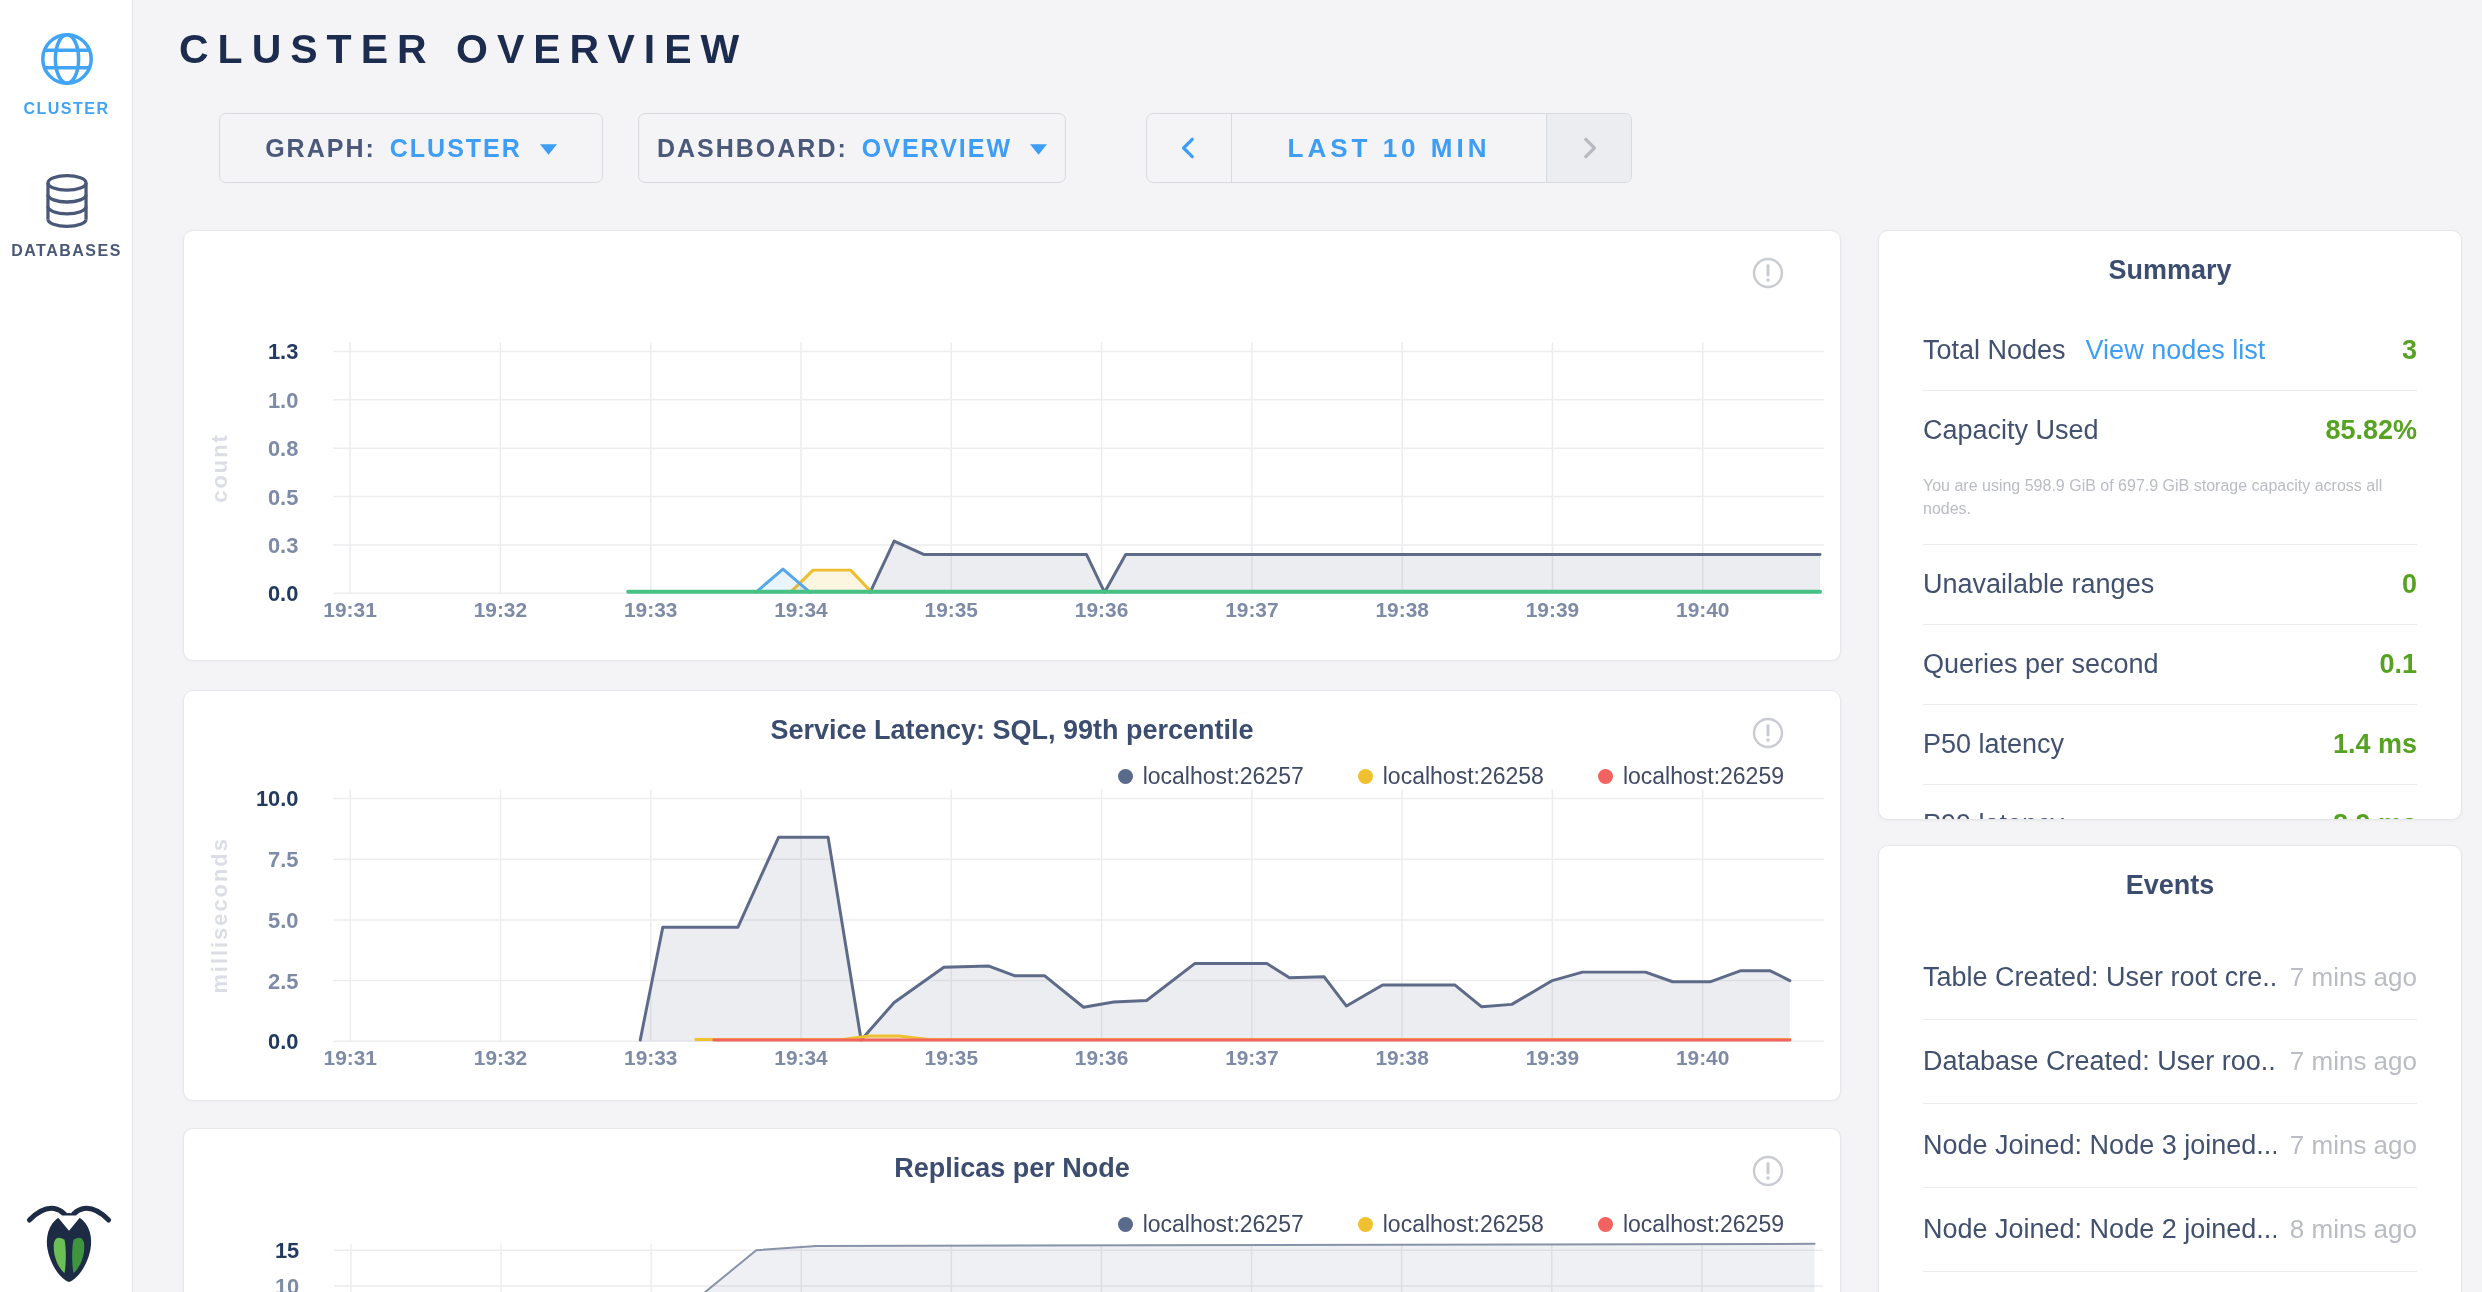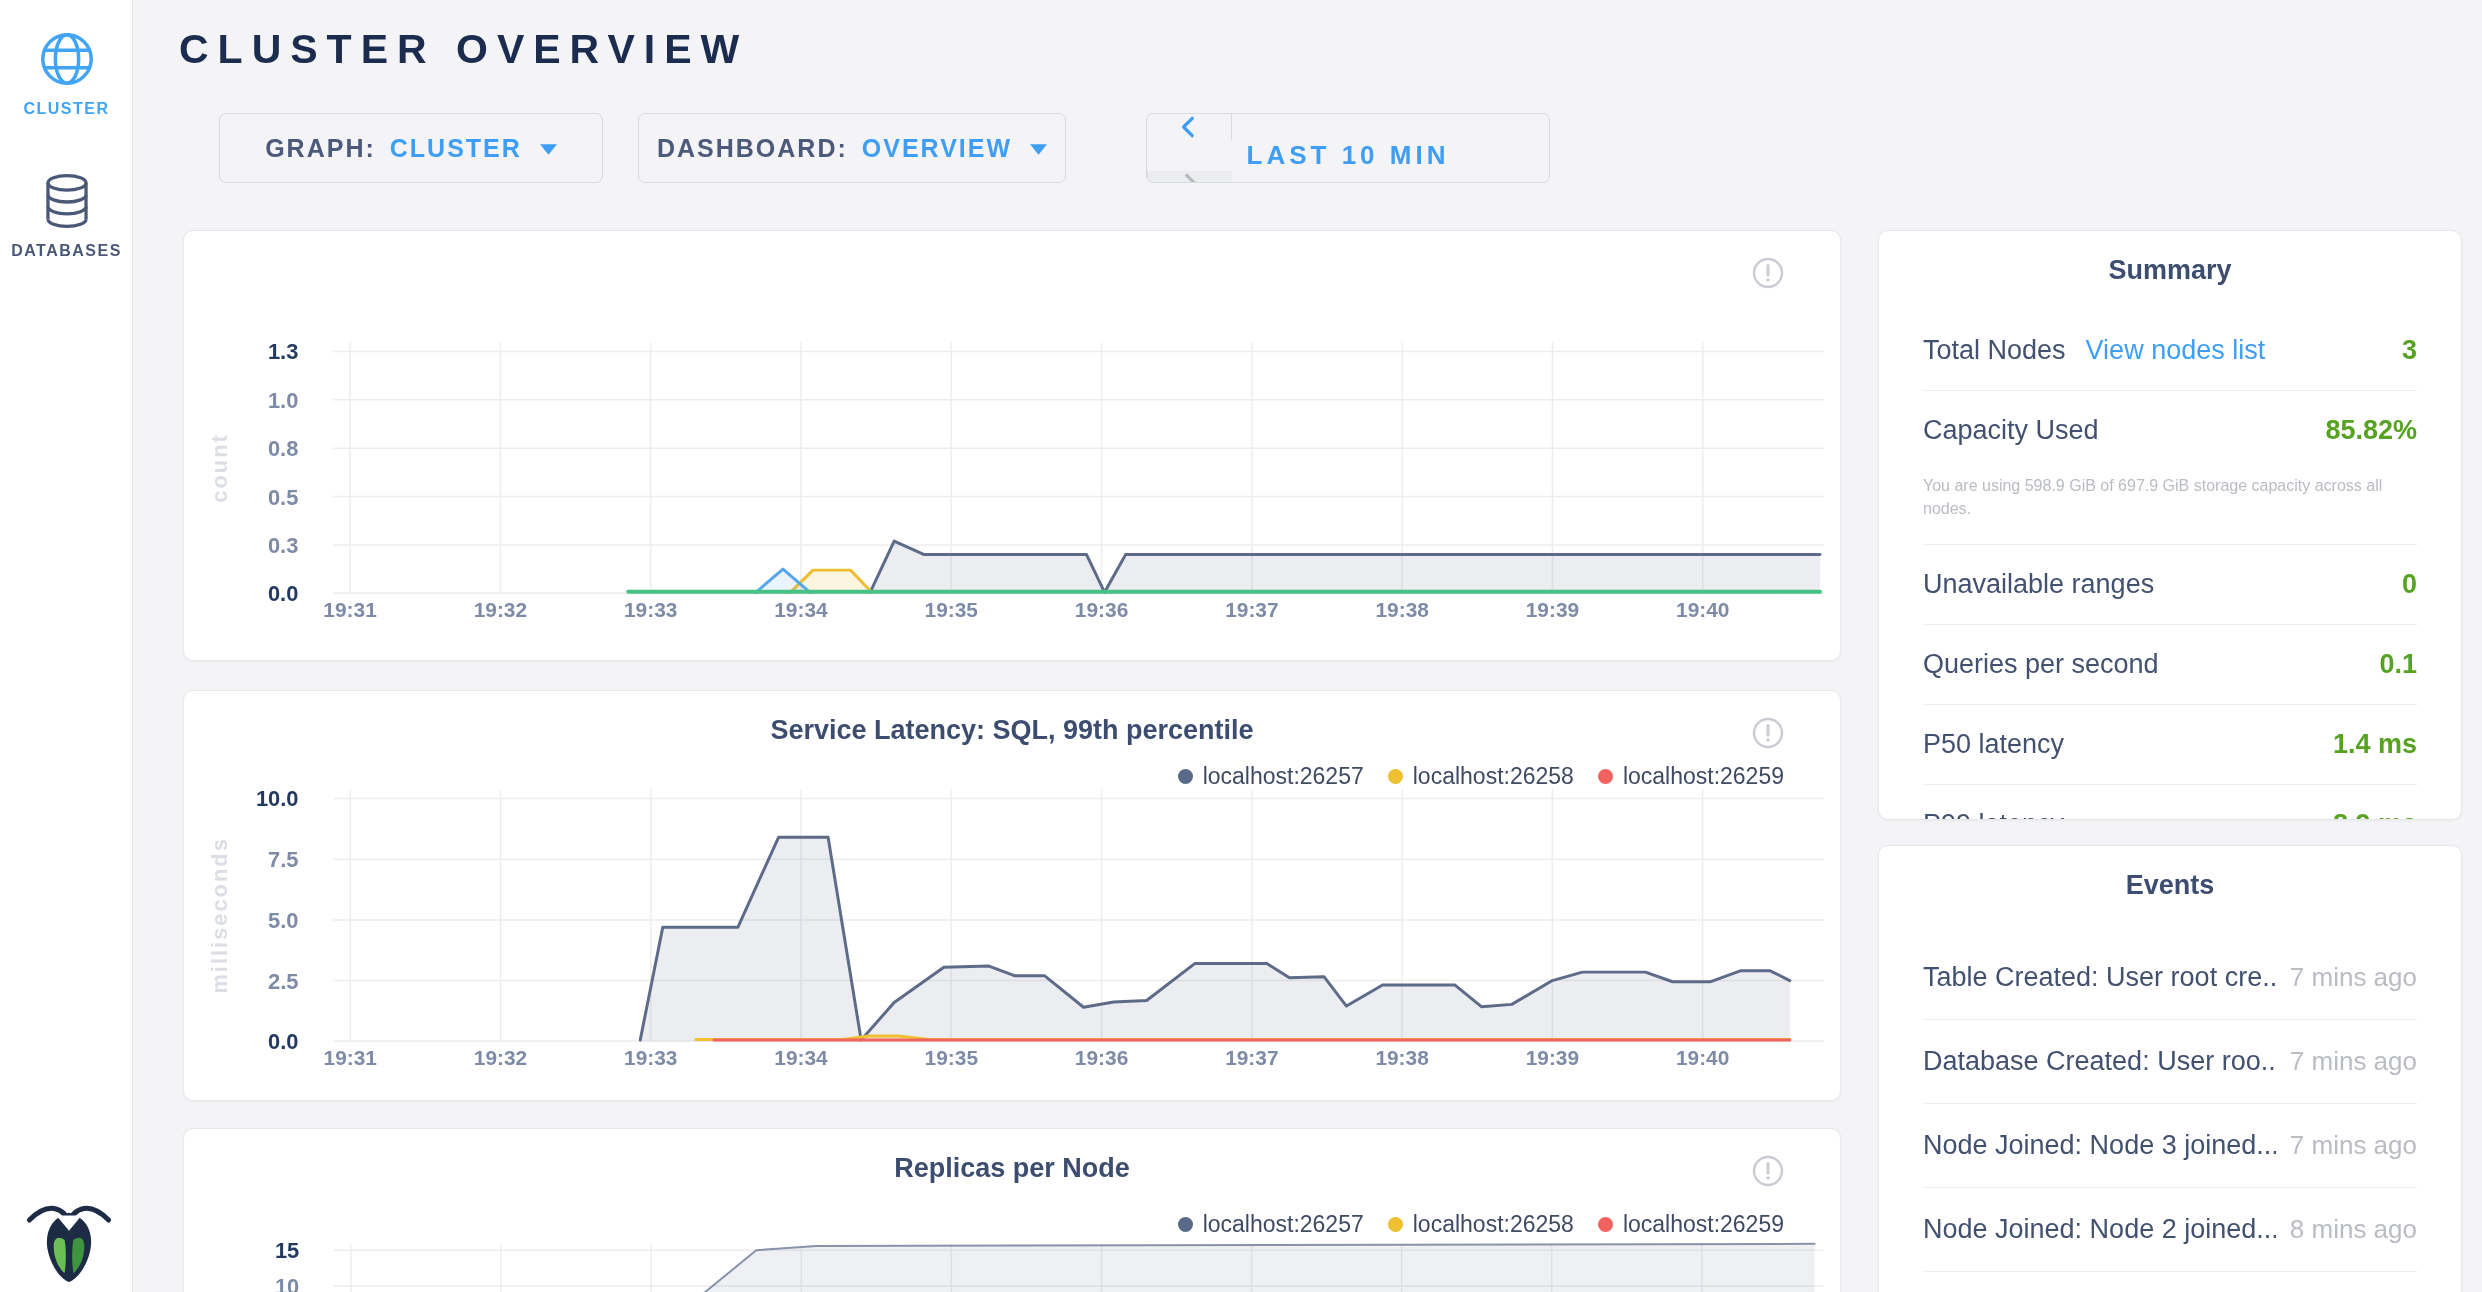--- a/index.html
+++ b/index.html
@@ -24,22 +24,22 @@
                 letter-spacing:9px; color:#1c2c4f; }
   .dropdown { position:absolute; top:113px; height:70px; border:1px solid #d8dade;
               border-radius:7px; display:flex; align-items:center; justify-content:center;
               gap:14px; cursor:pointer;margin-left:36px; }
   .dd-graph { left:183px; width:384px; }
   .dd-dashboard { left:602px; width:428px; }
   .dd-label { font-size:25px; font-weight:bold; letter-spacing:2px; color:#4b5a7a; }
   .dd-value { font-size:25px; font-weight:bold; letter-spacing:2px; color:#3e9ef5; }
   .caret { margin-left:4px; margin-top:3px; }
 
-  .timesel { position:absolute; left:1146px; top:113px; width:404px; height:70px;
-             border:1px solid #d8dade; border-radius:7px; display:flex; overflow:hidden;flex-direction:column; }
+  .timesel { position:absolute; left:1146px; top:113px; width:486px; height:70px;
+             border:1px solid #d8dade; border-radius:7px; display:flex; overflow:hidden; }
   .ts-btn { width:85px; display:flex; align-items:center; justify-content:center; cursor:pointer; }
   .ts-prev { border-right:1px solid #d8dade; }
   .ts-next { border-left:1px solid #d8dade; background:#ecedf0; }
   .ts-label { flex:1; display:flex; align-items:center; justify-content:center;
               font-size:26px; font-weight:bold; letter-spacing:4px; color:#3e9ef5; cursor:pointer; }
 
   
   .card { position:absolute; background:#ffffff; border:1px solid #e6e7eb; border-radius:10px;
           box-shadow:0 1px 3px rgba(40,50,70,0.05); overflow:hidden; }
   .card-chart1 { left:183px; top:230px;  width:1658px; height:431px; }
@@ -55,21 +55,21 @@
   .chart-svg { position:absolute; left:0; top:0; width:100%; height:100%; }
   .vgrid, .hgrid { stroke:#ededf0; stroke-width:1.5; }
   .xlab { fill:#7e8ba6; font-size:21px; font-weight:bold; text-anchor:middle;
           font-family:"Liberation Sans",sans-serif; }
   .ylab { fill:#7e8ba6; font-size:22px; font-weight:bold; text-anchor:end;
           font-family:"Liberation Sans",sans-serif; }
   .ylab.strong { fill:#233a60; }
   .unitlab { fill:#dcdee5; font-size:22px; font-weight:bold; letter-spacing:2px;
              text-anchor:middle; font-family:"Liberation Sans",sans-serif; }
 
-  .legend { position:absolute; right:56px; display:flex; gap:24px; align-items:center; }
+  .legend { position:absolute; right:56px; display:flex; gap:54px; align-items:center; }
   .legend-item { display:flex; align-items:center; gap:10px; }
   .legend-dot { width:15px; height:15px; border-radius:50%; }
   .legend-text { font-size:23px; color:#3f4a63; }
 
   
   .sum-body { position:absolute; left:44px; right:44px; top:80px; }
   .sum-row { display:flex; align-items:center; justify-content:space-between;
              padding:24px 0; border-bottom:1px solid #ebecef; }
   .sum-row:last-child { border-bottom:none; }
   .sum-label { font-size:27px; color:#42516f; white-space:nowrap; }

